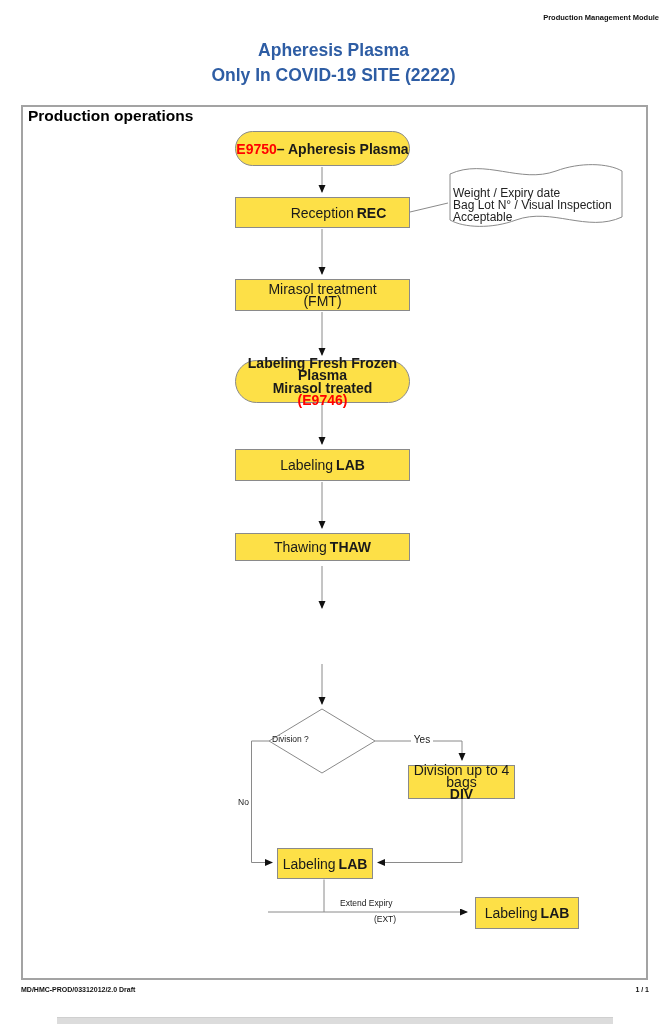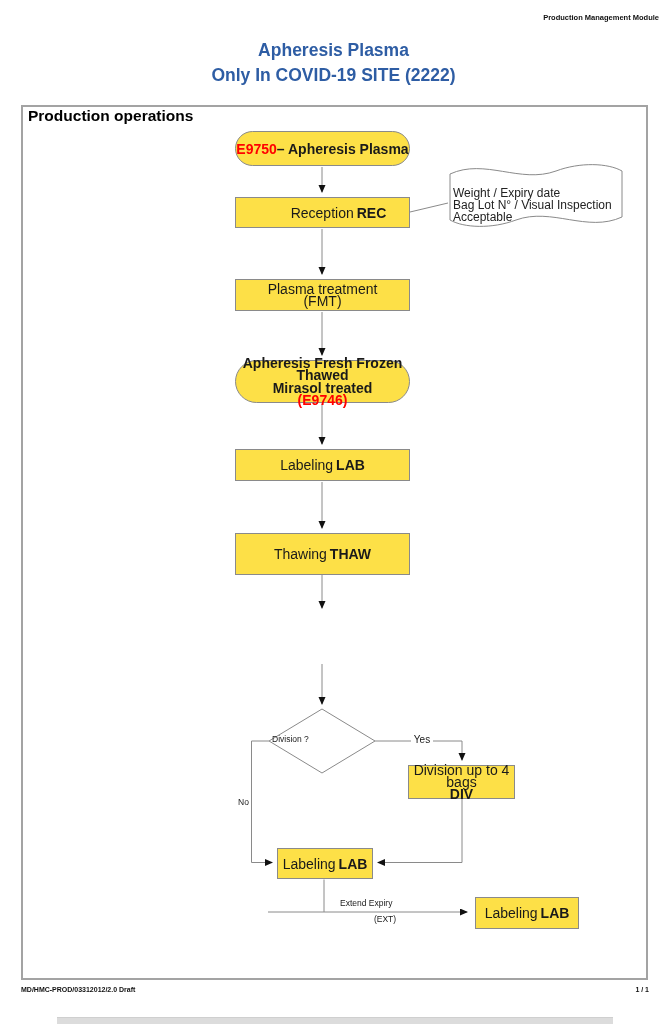--- a/index.html
+++ b/index.html
@@ -12,21 +12,21 @@
   .frame-title{left:28px;top:107px;font-size:15.5px;font-weight:bold;color:#000;text-align:right;}
   svg.wires{left:0;top:0;width:667px;height:1024px;pointer-events:none;z-index:1;}
   .node{z-index:2;background:#fde047;border:1px solid #8a8a8a;display:flex;flex-direction:column;
         align-items:center;justify-content:center;text-align:center;font-size:14px;line-height:12px;box-sizing:border-box;}
   .row{display:flex;flex-direction:row;gap:3px;align-items:baseline;justify-content:center;}
   .stadium1{left:235px;top:131px;width:175px;height:35px;border-radius:17.5px;font-weight:bold;}
   .rect-rec{left:235px;top:197px;width:175px;height:31px;padding-left:32px;}
   .rect-mir{left:235px;top:279px;width:175px;height:32px;}
   .stadium2{left:235px;top:360px;width:175px;height:43px;border-radius:21.5px;font-weight:bold;line-height:12.5px;}
   .rect-lab1{left:235px;top:449px;width:175px;height:32px;}
-  .rect-thaw{left:235px;top:533px;width:175px;height:42px;}
+  .rect-thaw{left:235px;top:533px;width:175px;height:28px;}
   .stadium3{left:235px;top:613px;width:175px;height:50px;border-radius:25px;font-weight:bold;line-height:12.5px;}
   .rect-div{left:408px;top:765px;width:107px;height:34px;}
   .rect-lab2{left:277px;top:848px;width:96px;height:31px;}
   .rect-lab3{left:475px;top:897px;width:104px;height:32px;}
   .note-text{left:453px;top:187px;width:170px;font-size:12px;line-height:12px;text-align:left;z-index:2;color:#222;}
   .diamond-label{left:272px;top:734px;width:100px;font-size:8.5px;z-index:2;}
   .yes-label{left:411px;top:734px;width:22px;text-align:center;font-size:10px;background:#fff;z-index:2;}
   .no-label{left:238px;top:797px;width:24px;text-align:left;font-size:8.5px;z-index:2;}
   .ext1{left:340px;top:898px;width:90px;text-align:left;font-size:8.5px;z-index:2;}
   .ext2{left:340px;top:914px;width:90px;text-align:center;font-size:8.5px;z-index:2;}
@@ -89,26 +89,26 @@
       <span class="b">REC</span>
     </div>
   </div>
 
   <div class="abs note-text">
     <div>Weight / Expiry date</div>
     <div>Bag Lot N° / Visual Inspection Acceptable</div>
   </div>
 
   <div class="abs node rect-mir">
-    <div>Plasma treatment</div>
+    <div>Mirasol treatment</div>
     <div>(FMT)</div>
   </div>
 
   <div class="abs node stadium2">
-    <div>Apheresis Fresh Frozen Thawed</div>
+    <div>Labeling Fresh Frozen Plasma</div>
     <div>Mirasol treated</div>
     <div class="red">(E9746)</div>
   </div>
 
   <div class="abs node rect-lab1">
     <div class="row">
       <span>Labeling</span>
       <span class="b">LAB</span>
     </div>
   </div>

